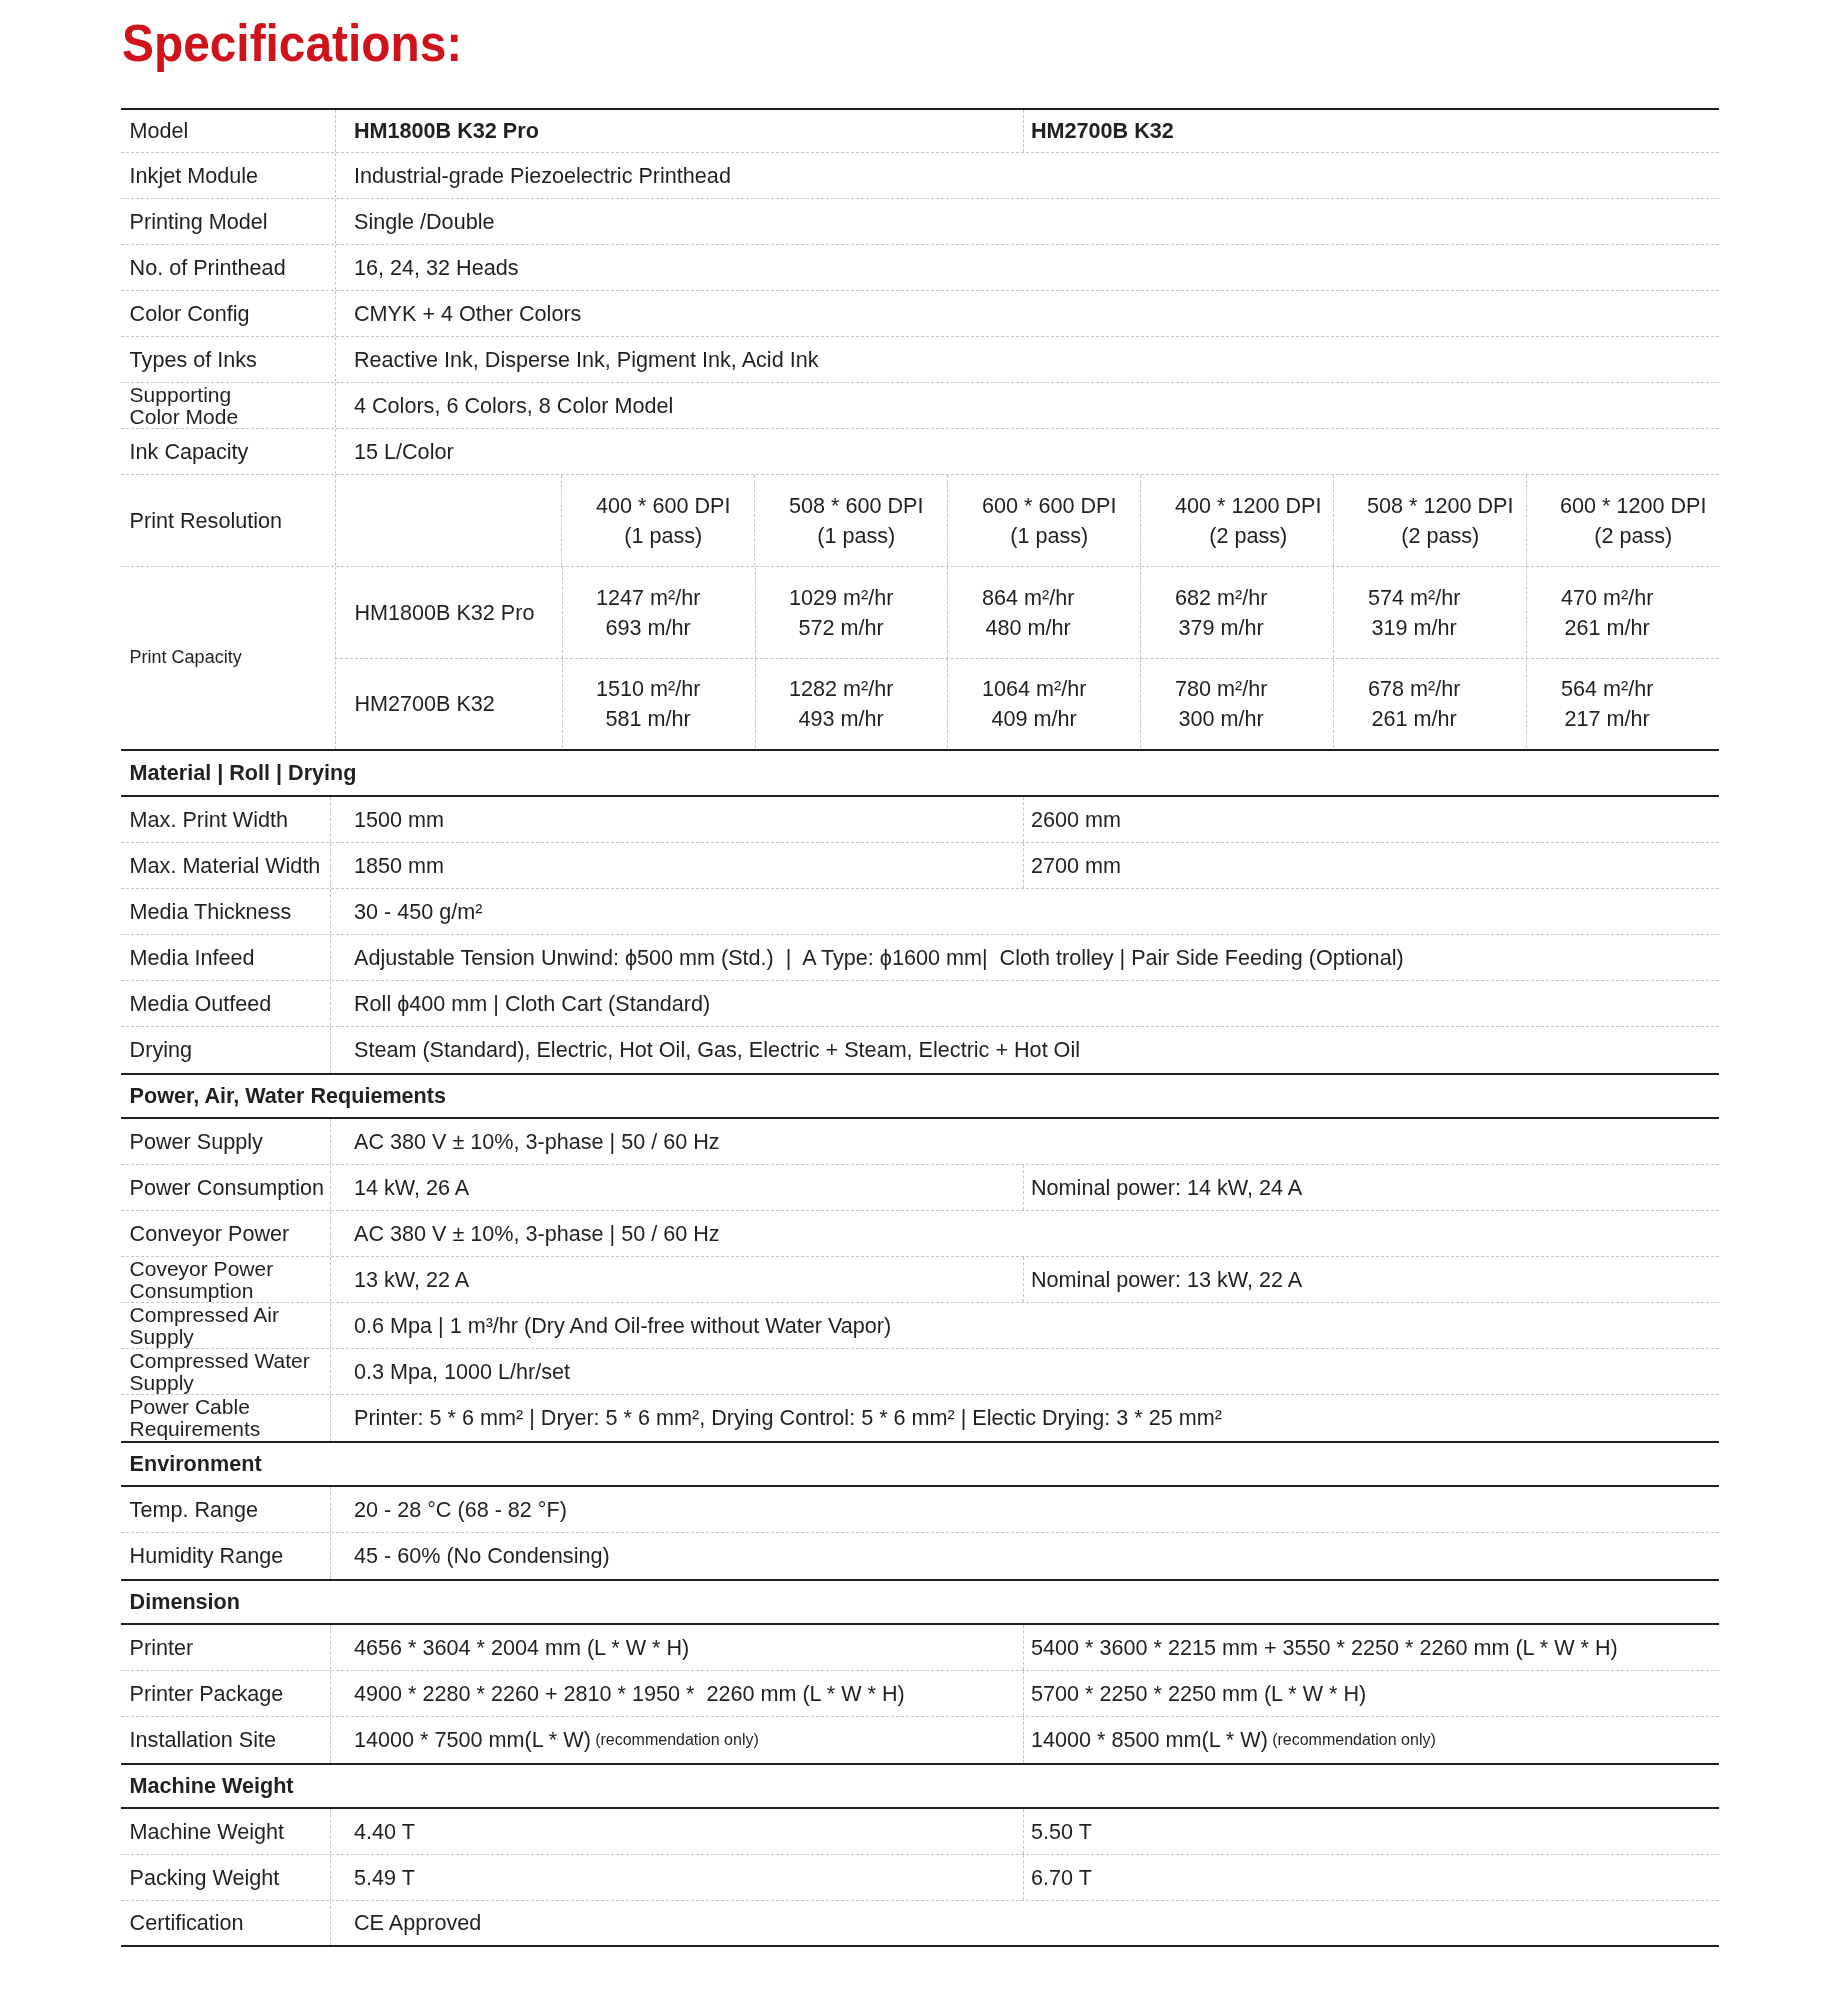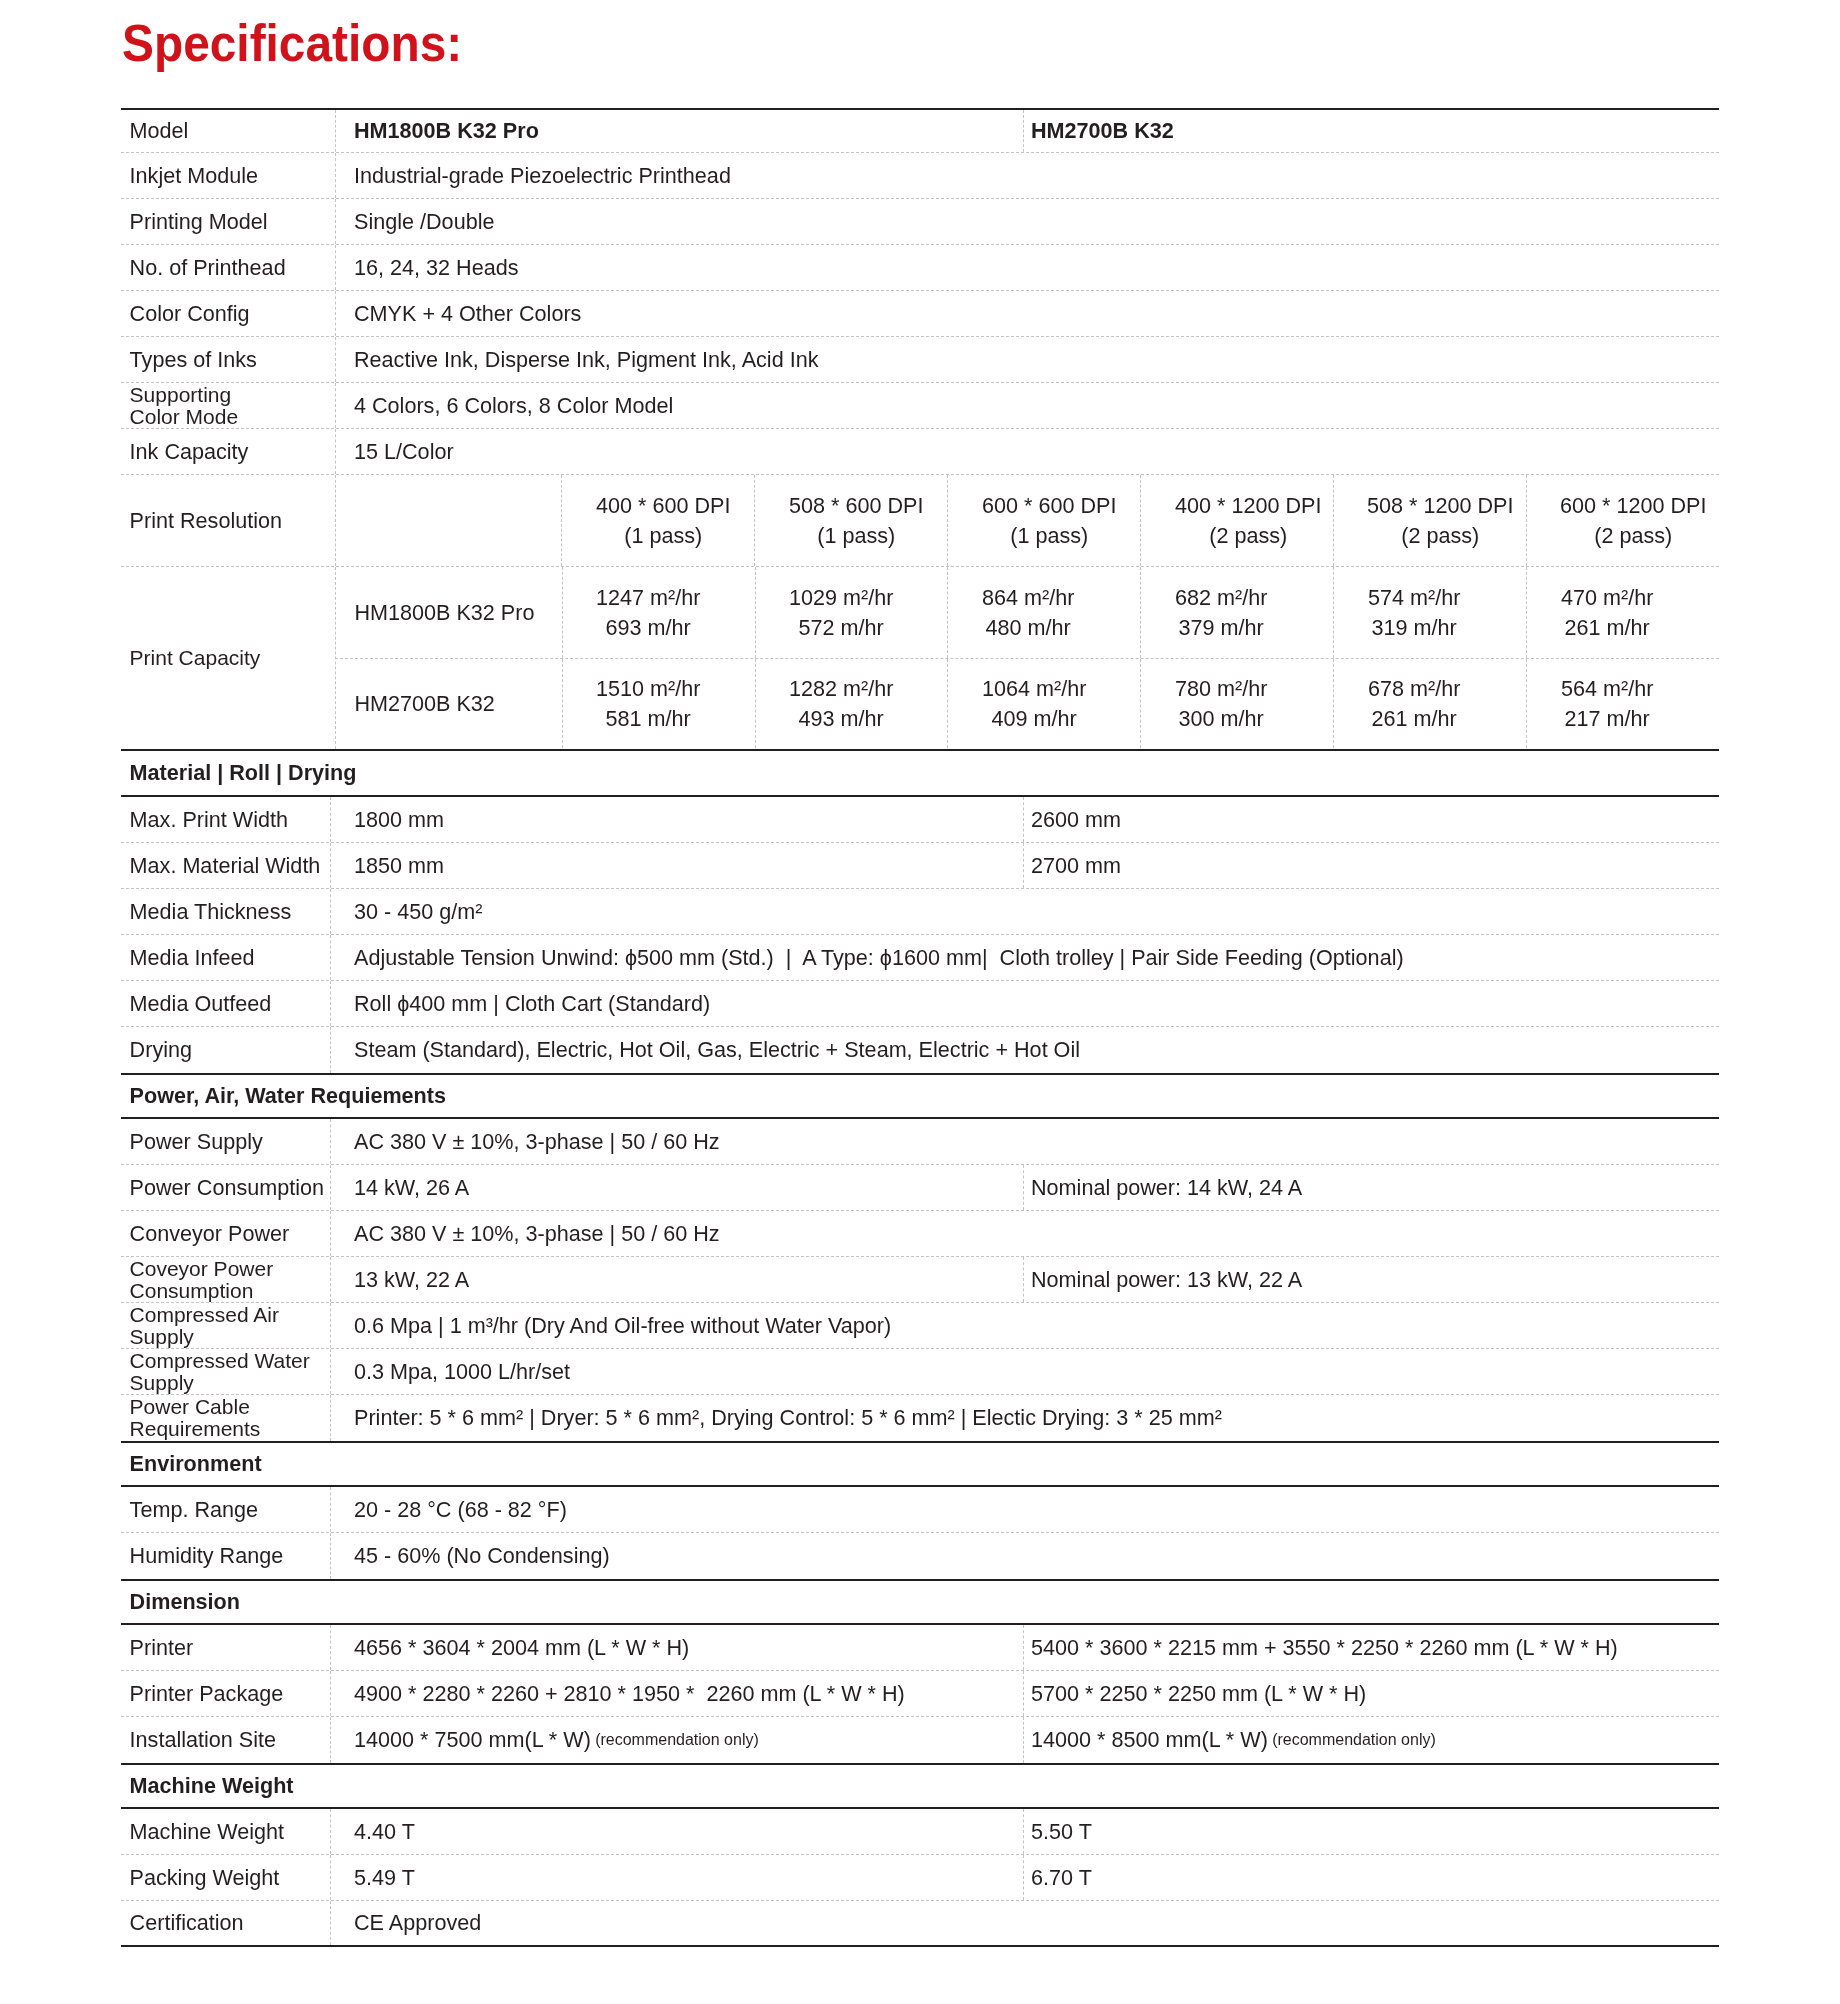--- a/index.html
+++ b/index.html
@@ -123,21 +123,21 @@
         <span>508 * 1200 DPI</span>
         <span>(2 pass)</span>
       </div>
     <div class="val stack" style="left:1439px">
         <span>600 * 1200 DPI</span>
         <span>(2 pass)</span>
       </div>
   </div>
 
   <div style="position:relative;height:184px;border-bottom:2.9px solid #231f20;box-sizing:border-box">
-    <span class="lbl" style="font-size:21px">Print Capacity</span>
+    <span class="lbl" style="font-size:18px">Print Capacity</span>
     <span class="vsep" style="left:214px"></span>
     <div class="row" style="position:absolute;left:214px;right:0;top:0;height:92px;font-size:21.6px">
       <span class="val" style="left:19.4px">HM1800B K32 Pro</span>
       <span class="vsep" style="left:227px"></span>
       <span class="vsep" style="left:420px"></span>
       <span class="vsep" style="left:612px"></span>
       <span class="vsep" style="left:805px"></span>
       <span class="vsep" style="left:998px"></span>
       <span class="vsep" style="left:1191px"></span>
       <div class="val stack" style="left:261px">
@@ -197,21 +197,21 @@
           <span>564 m²/hr</span>
           <span>217 m/hr</span>
         </div>
     </div>
   </div>
 
   <div class="section" style="border-top:none">Material | Roll | Drying</div>
   <div class="row h64">
     <span class="lbl">Max. Print Width</span>
     <span class="vsep" style="left:209px"></span>
-    <span class="val" style="left:233px">1800 mm</span>
+    <span class="val" style="left:233px">1500 mm</span>
     <span class="vsep" style="left:902px"></span>
     <span class="val" style="left:910px">2600 mm</span>
   </div>
   <div class="row h64">
     <span class="lbl">Max. Material Width</span>
     <span class="vsep" style="left:209px"></span>
     <span class="val" style="left:233px">1850 mm</span>
     <span class="vsep" style="left:902px"></span>
     <span class="val" style="left:910px">2700 mm</span>
   </div>

